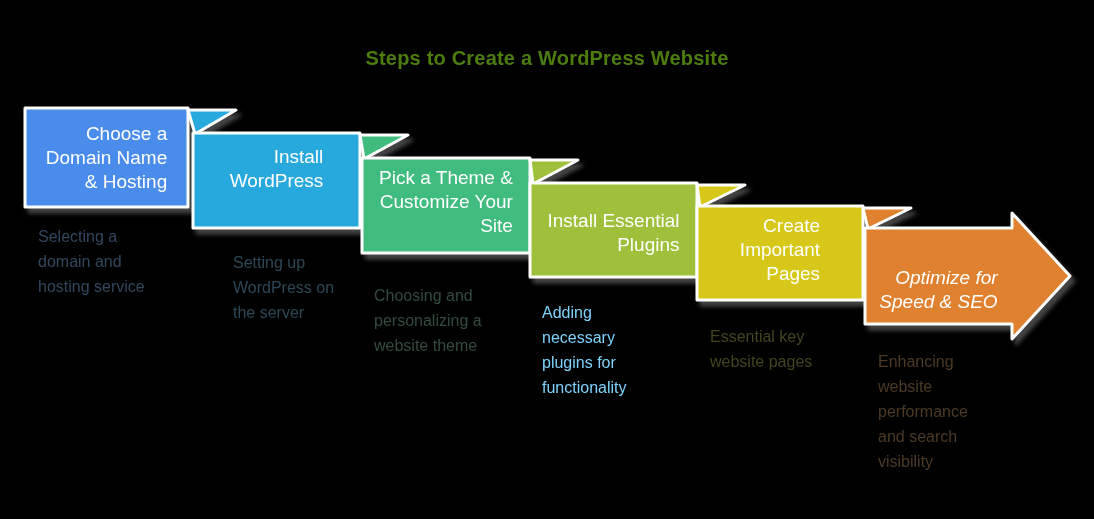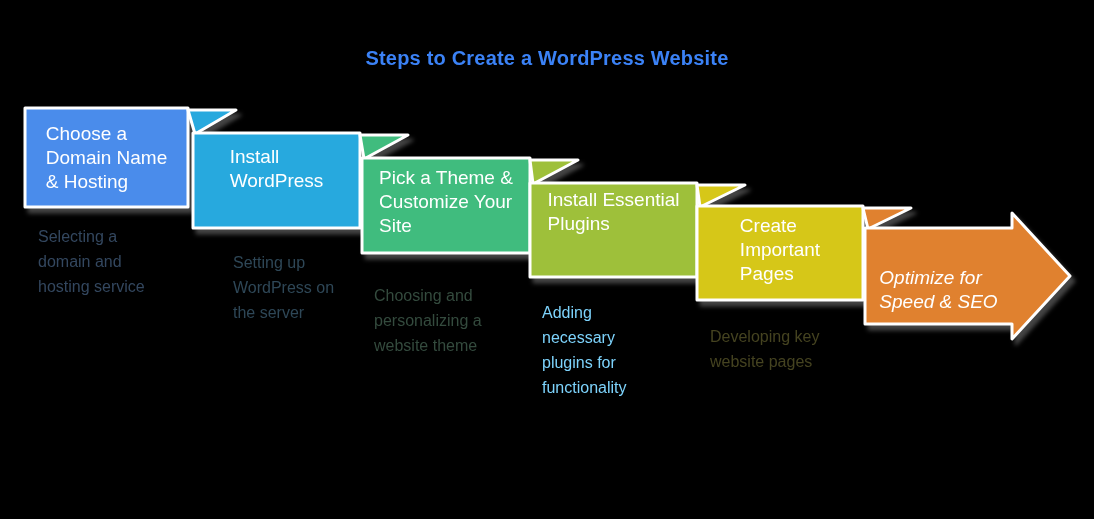--- a/index.html
+++ b/index.html
@@ -24,42 +24,42 @@
     letter-spacing: 0.2px;
   }
   svg.ribbons { position: absolute; top: 0; left: 0; }
   .banner-g { filter: drop-shadow(4px 5px 2px rgba(150,150,150,0.45)); }
   .banner-g polygon { stroke: #ffffff; stroke-width: 3; stroke-linejoin: round; }
   .step-label {
     position: absolute;
     display: flex;
     align-items: center;
     justify-content: center;
-    text-align: left;
+    text-align: right;
     color: #ffffff;
     font-size: 19px;
     font-weight: 500;
     line-height: 24px;
     white-space: pre-line;
   }
   .step-desc {
     position: absolute;
     width: 148px;
     font-size: 16px;
     font-weight: normal;
     line-height: 25px;
     white-space: pre-line;
   }
 </style>
 </head>
 <body>
 
 <div class="stage" style="background-color: rgb(0, 0, 0);">
 
-  <div class="title" style="color: #3b82f6;">Steps to Create a WordPress Website</div>
+  <div class="title" style="color: #4d7c0f;">Steps to Create a WordPress Website</div>
 
   <svg class="ribbons" width="1094" height="519" viewBox="0 0 1094 519">
     <g class="banner-g">
       <polygon points="25,108 188,108 188,207 25,207" fill="#4a8ceb"></polygon>
     </g>
     <g class="banner-g">
       <polygon points="188,110 236,110 195,134" fill="#27a9de"></polygon>
       <polygon points="193,133 360,133 360,228 193,228" fill="#27a9de"></polygon>
     </g>
     <g class="banner-g">
@@ -81,36 +81,41 @@
   </svg>
 
   <div class="step-label" style="left:25px;  top:108px; width:163px; height:99px;">Choose a
 Domain Name
 &amp; Hosting</div>
   <div class="step-label" style="left:193px; top:133px; width:167px; height:72px;">Install
 WordPress</div>
   <div class="step-label" style="left:362px; top:154px; width:168px; height:95px;">Pick a Theme &amp;
 Customize Your
 Site</div>
-  <div class="step-label" style="left:530px; top:177px; width:167px; height:70px;">Install Essential
+  <div class="step-label" style="left:530px; top:198px; width:167px; height:70px;">Install Essential
 Plugins</div>
   <div class="step-label" style="left:697px; top:206px; width:166px; height:88px;">Create
 Important
 Pages</div>
   <div class="step-label" style="left:865px; top:228px; width:147px; height:124px;font-style:italic;">Optimize for
 Speed &amp; SEO</div>
 
   <div class="step-desc" style="left: 38px; top: 224px; color: rgb(51, 71, 95);">Selecting a
 domain and
 hosting service</div>
   <div class="step-desc" style="left: 205px; top: 250px; color: rgb(46, 71, 87); margin-left: 28px;">Setting up
 WordPress on
 the server</div>
   <div class="step-desc" style="left: 374px; top: 283px; color: rgb(52, 75, 62);">Choosing and
 personalizing a
 website theme</div>
   <div class="step-desc" style="left: 542px; top: 300px; color: #7dd3fc;">Adding
 necessary
 plugins for
 functionality</div>
-  <div class="step-desc" style="left: 710px; top: 324px; color: rgb(69, 67, 32);">Developing key
+  <div class="step-desc" style="left: 710px; top: 324px; color: rgb(69, 67, 32);">Essential key
 website pages</div>
+  <div class="step-desc" style="left: 878px; top: 349px; color: rgb(76, 58, 39);">Enhancing
+website
+performance
+and search
+visibility</div>
 </div>
 
 </body></html>

